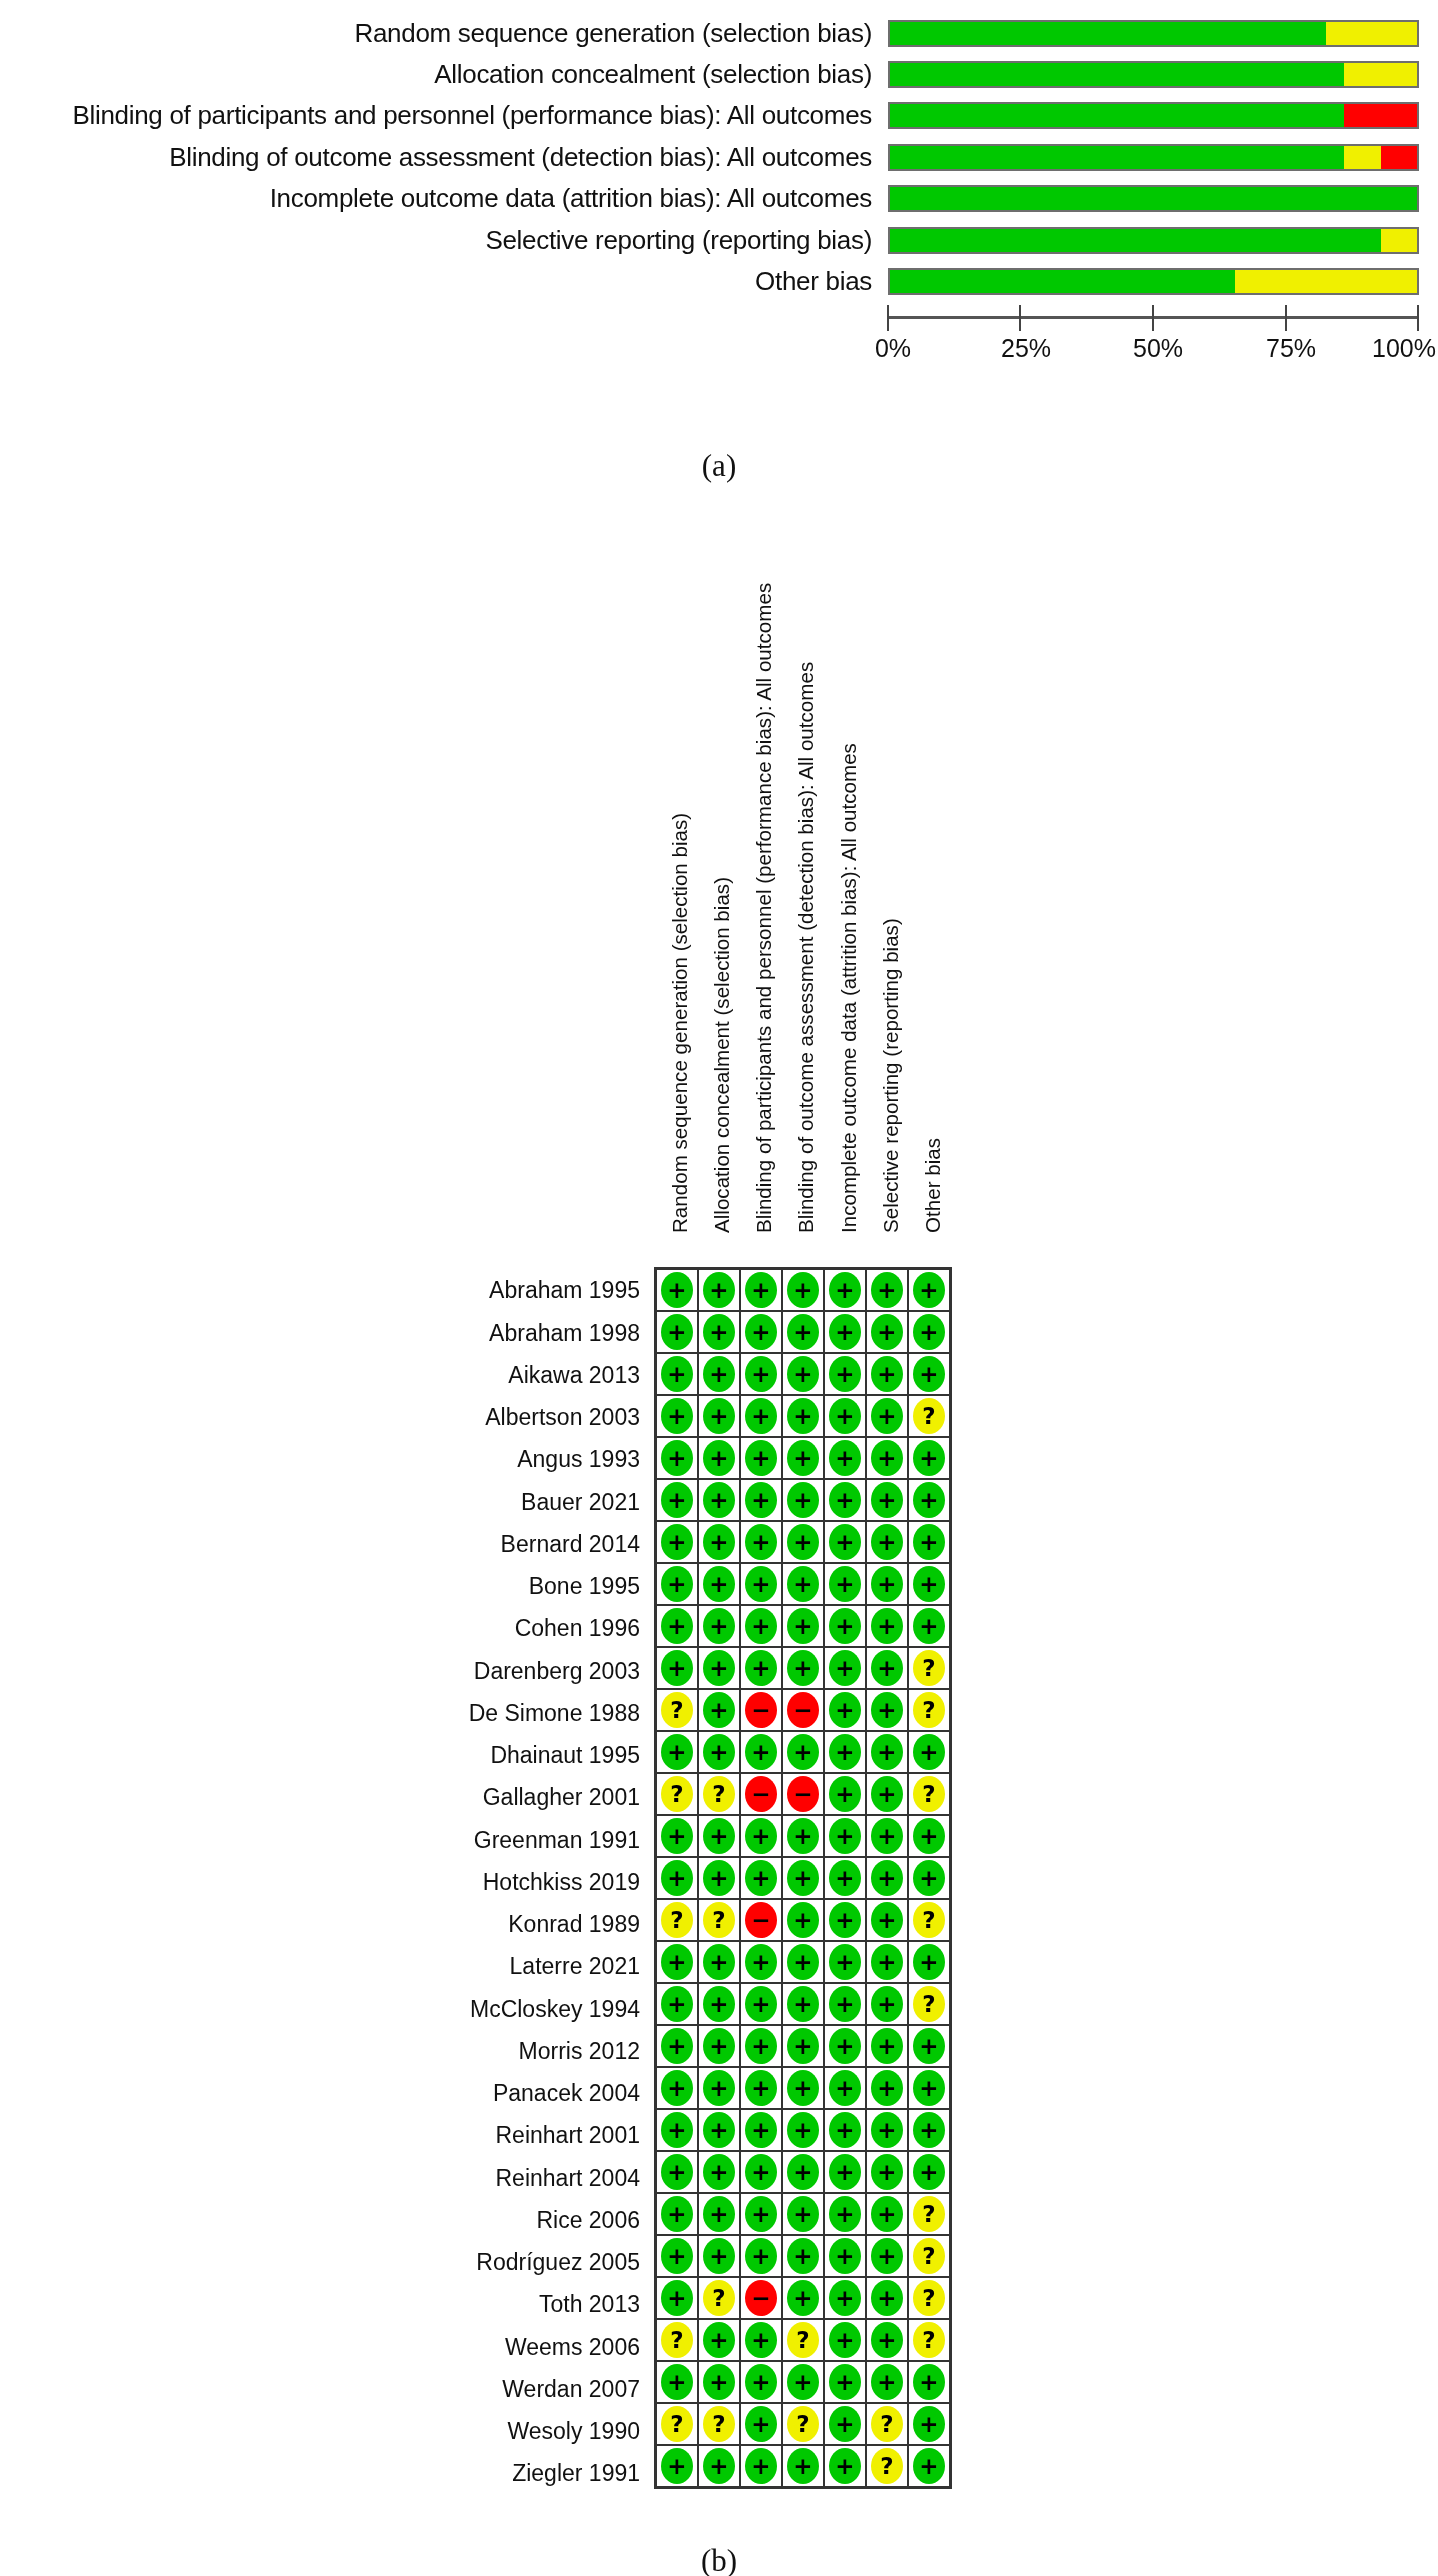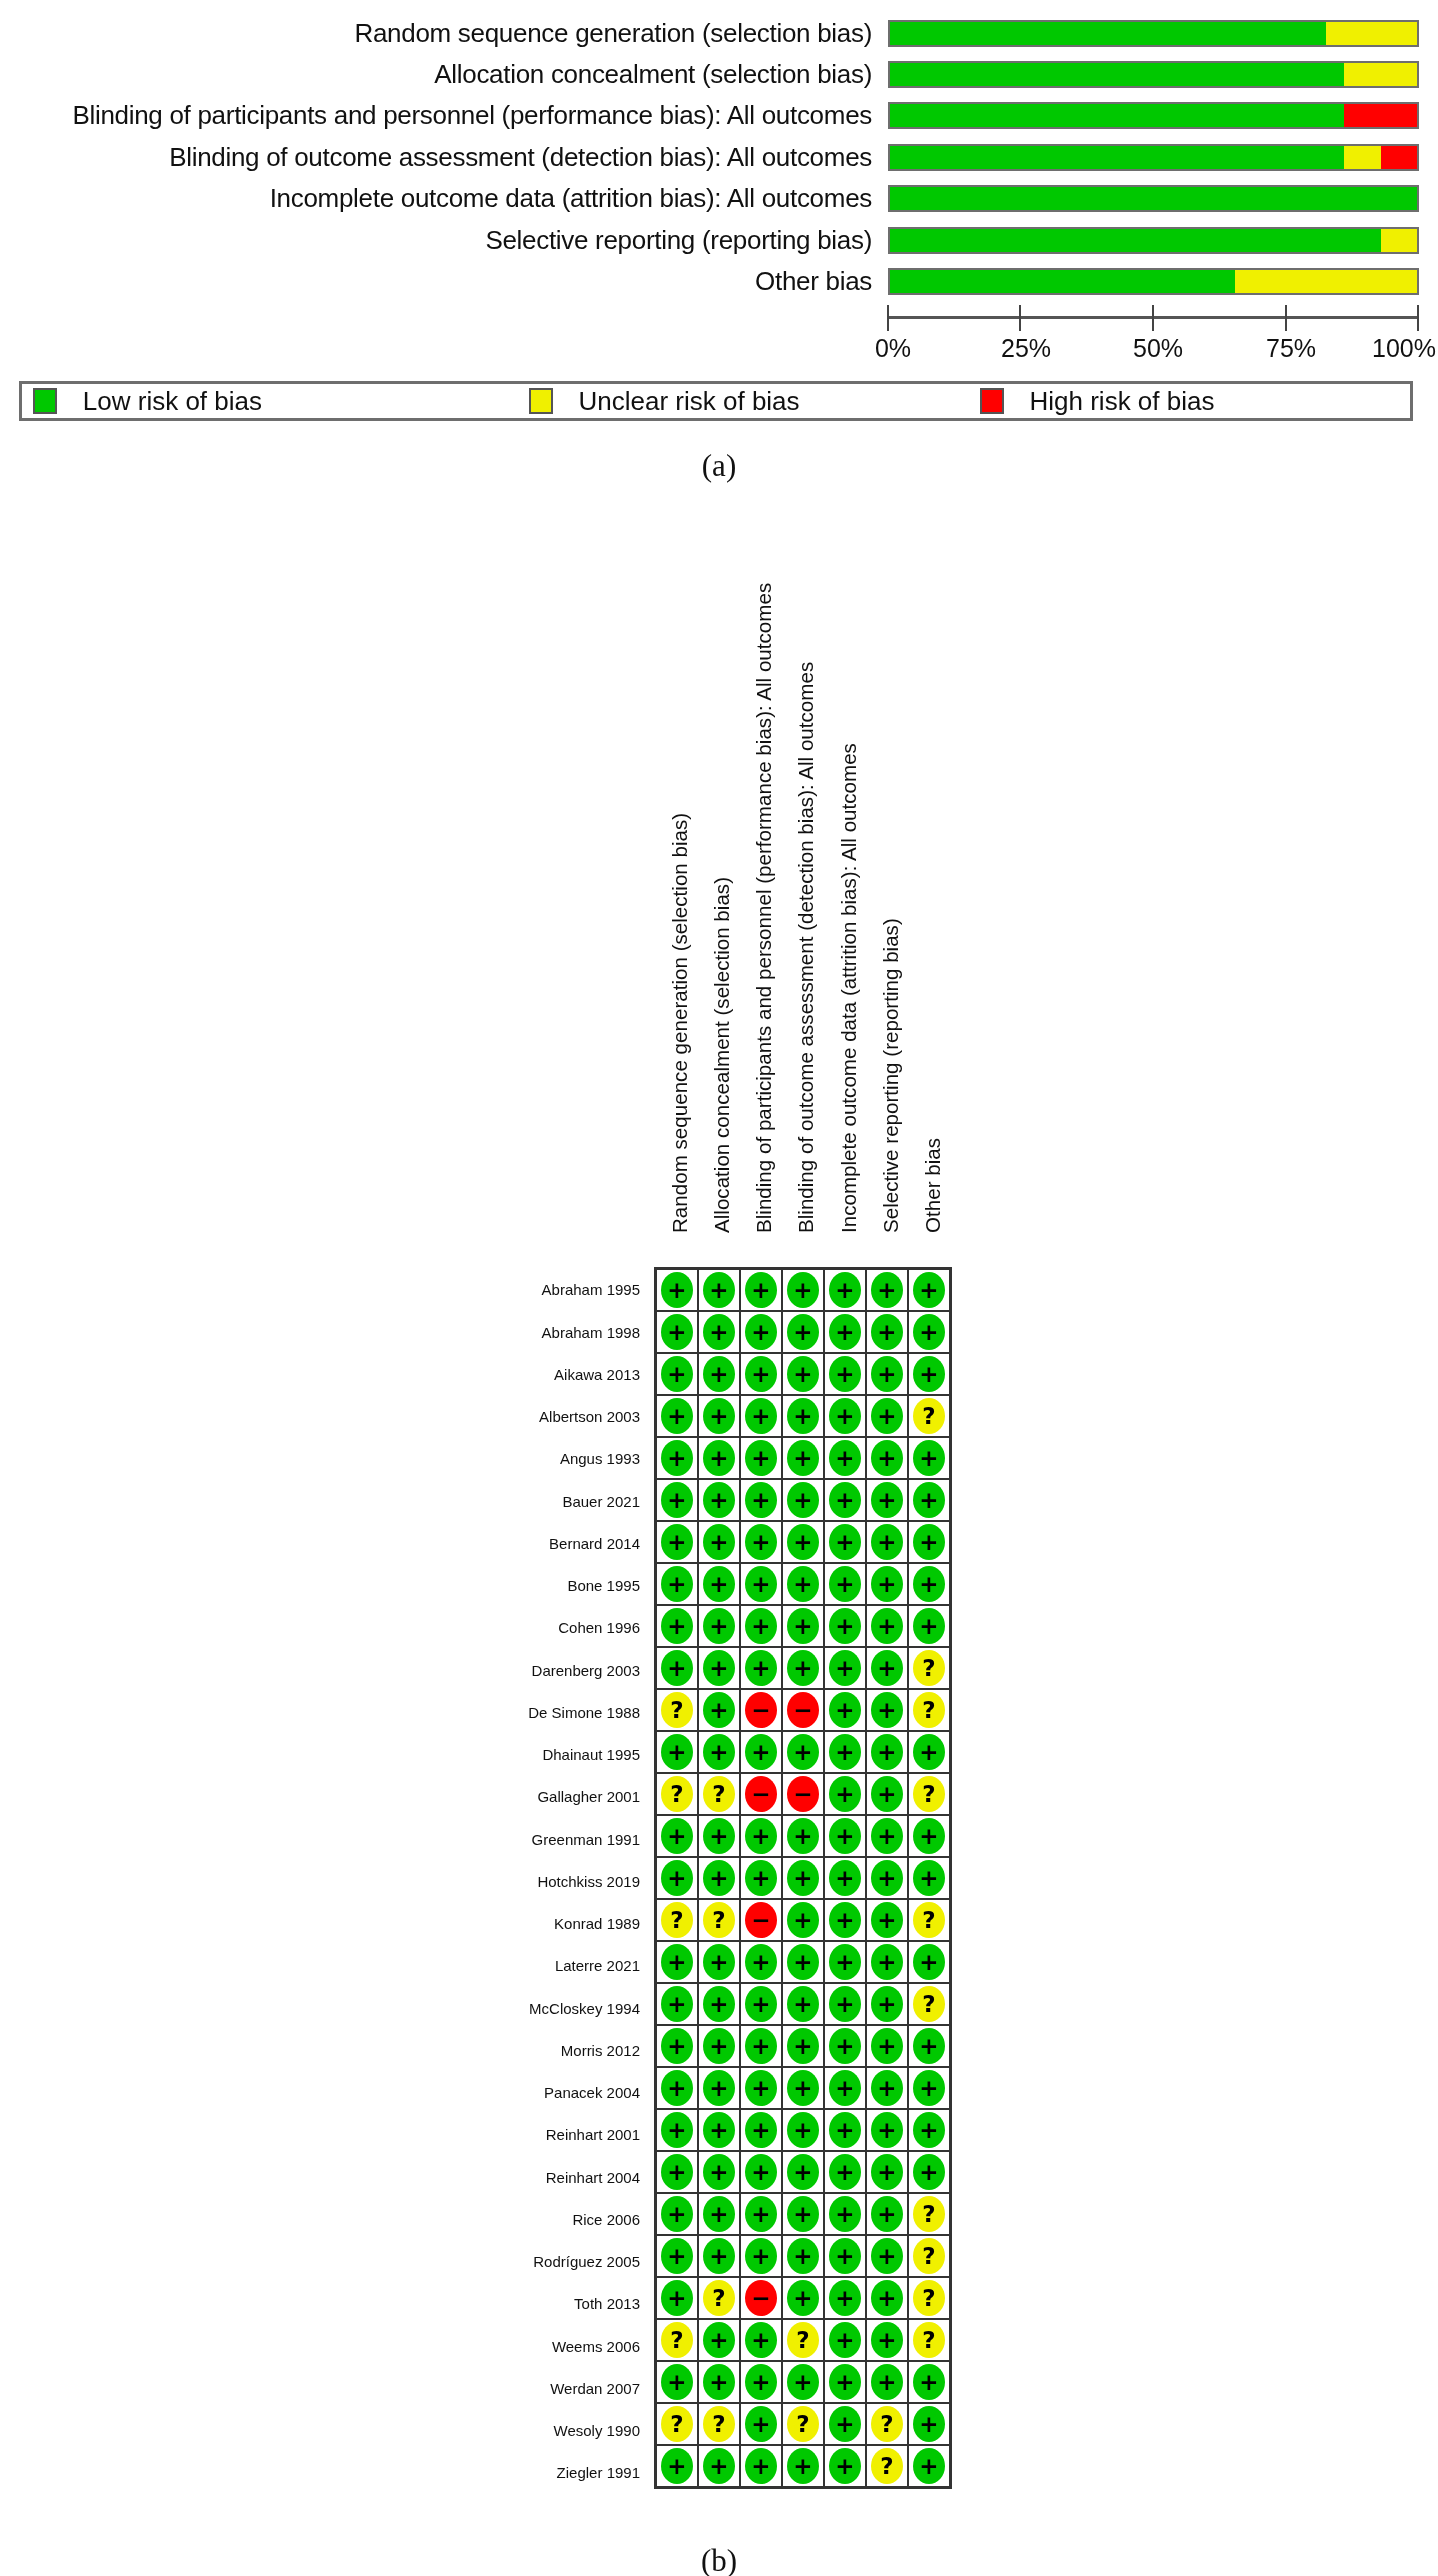--- a/index.html
+++ b/index.html
@@ -31,21 +31,21 @@
                      display: block; }
   .grid { position: absolute; left: 654px; top: 1267px; border: 2.1px solid #333; box-sizing: border-box;
           display: grid; grid-template-columns: repeat(7, 42px); }
   .cell { width: 42px; height: 42px; border: 1px solid #333; box-sizing: border-box; background: #fff;
           display: flex; align-items: center; justify-content: center; }
   .dot { width: 32px; height: 36px; border-radius: 50%; display: flex; align-items: center; justify-content: center;
          font-weight: bold; font-size: 23px; color: #000; font-family: "DejaVu Sans", sans-serif; }
   .dot.low { background: #00c800; }
   .dot.unclear { background: #f0f000; }
   .dot.high { background: #ff0000; }
-  .study-label { position: absolute; right: 799px; height: 42px; line-height: 42px; font-size: 15px;
+  .study-label { position: absolute; right: 799px; height: 42px; line-height: 42px; font-size: 23px;
                  white-space: nowrap; text-align: right; }
 </style>
 </head>
 <body>
 
 <div id="panel-a">
   <div id="sum-rows">
       <div class="sum-row" style="top: 15.5px;">
         <div class="sum-label">Random sequence generation (selection bias)</div>
         <div class="sum-bar">
@@ -102,34 +102,20 @@
       <div class="tick-label" style="left: 893px;">0%</div>
       <div class="tick" style="left: 1019px;"></div>
       <div class="tick-label" style="left: 1026px;">25%</div>
       <div class="tick" style="left: 1152px;"></div>
       <div class="tick-label" style="left: 1158px;">50%</div>
       <div class="tick" style="left: 1285px;"></div>
       <div class="tick-label" style="left: 1291px;">75%</div>
       <div class="tick" style="left: 1417px;"></div>
       <div class="tick-label" style="left: 1404px;">100%</div>
     </div>
-  <div class="legend">
-    <div class="legend-item" style="left:11.3px">
-      <div class="legend-swatch" style="background:#00c800"></div>
-      <span class="legend-text">Low risk of bias</span>
-    </div>
-    <div class="legend-item" style="left:507px">
-      <div class="legend-swatch" style="background:#f0f000"></div>
-      <span class="legend-text">Unclear risk of bias</span>
-    </div>
-    <div class="legend-item" style="left:958px">
-      <div class="legend-swatch" style="background:#ff0000"></div>
-      <span class="legend-text">High risk of bias</span>
-    </div>
-  </div>
   <div class="caption" style="left:719px; top:448px;">(a)</div>
 </div>
 
 <div id="panel-b">
   <div id="col-headers">
       <div class="col-header" style="left: 668px;">
         <span>Random sequence generation (selection bias)</span>
       </div>
       <div class="col-header" style="left: 710px;">
         <span>Allocation concealment (selection bias)</span>

